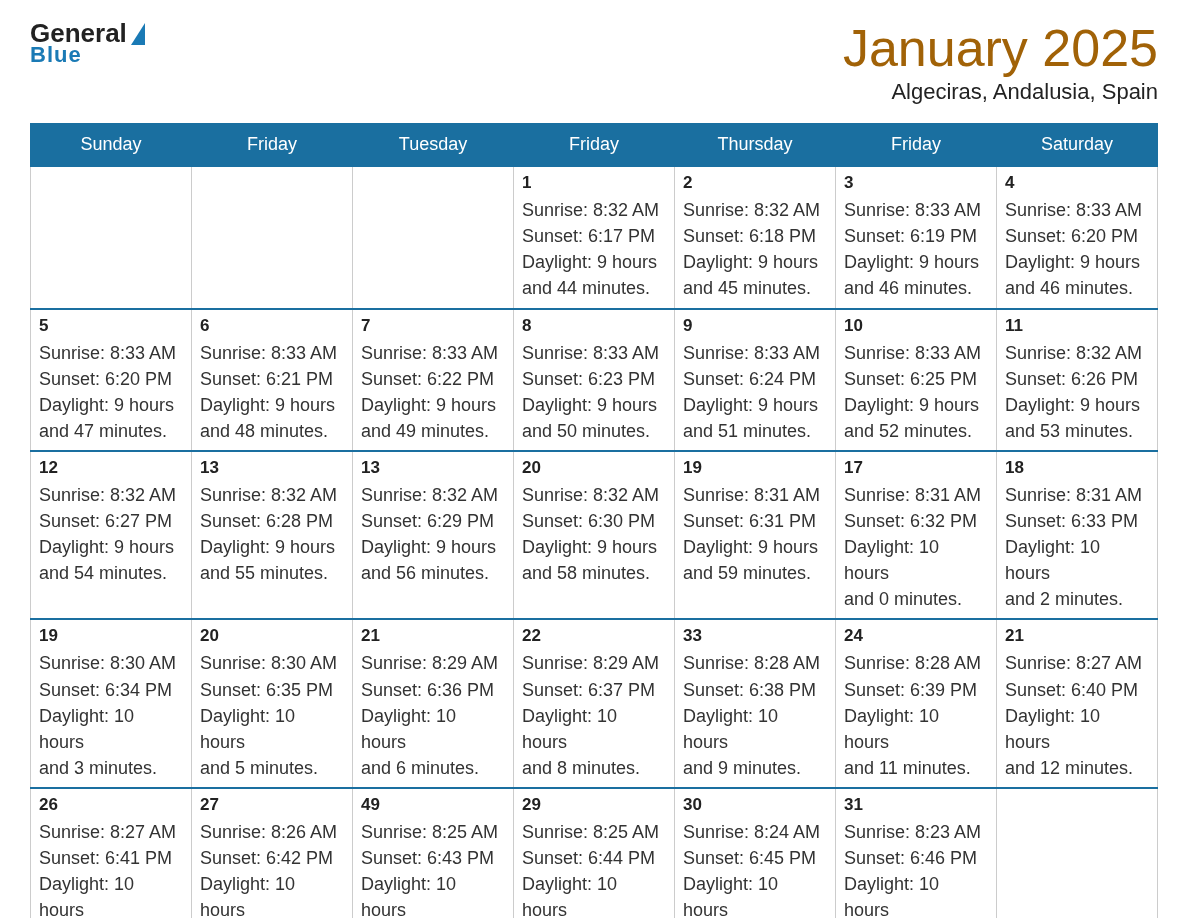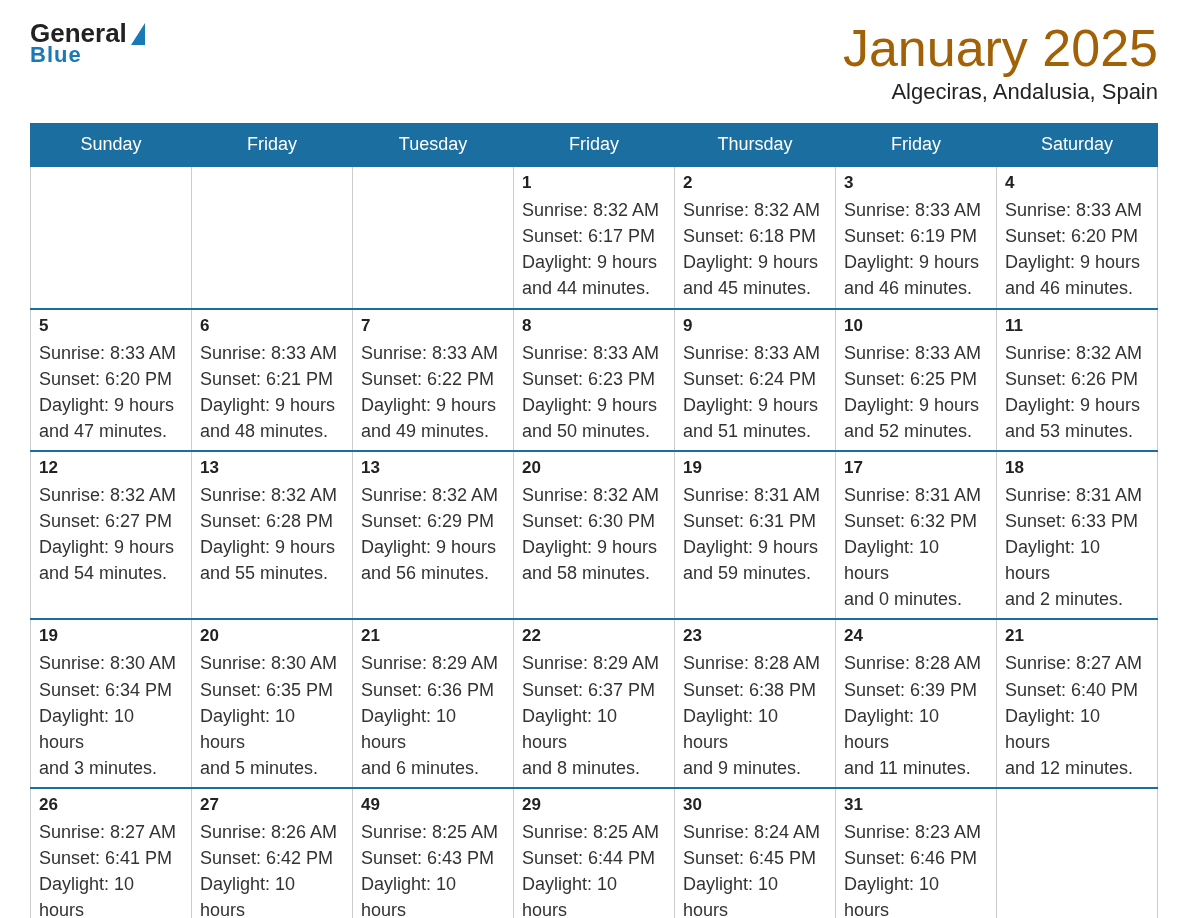--- a/index.html
+++ b/index.html
@@ -297,21 +297,21 @@
 and 6 minutes.</div>
         </td>
         <td>
           <span class="day-number">22</span>
           <div class="day-info" style="white-space: pre-line;">Sunrise: 8:29 AM
 Sunset: 6:37 PM
 Daylight: 10 hours
 and 8 minutes.</div>
         </td>
         <td>
-          <span class="day-number">23</span>
+          <span class="day-number">33</span>
           <div class="day-info" style="white-space: pre-line;">Sunrise: 8:28 AM
 Sunset: 6:38 PM
 Daylight: 10 hours
 and 9 minutes.</div>
         </td>
         <td>
           <span class="day-number">24</span>
           <div class="day-info" style="white-space: pre-line;">Sunrise: 8:28 AM
 Sunset: 6:39 PM
 Daylight: 10 hours

